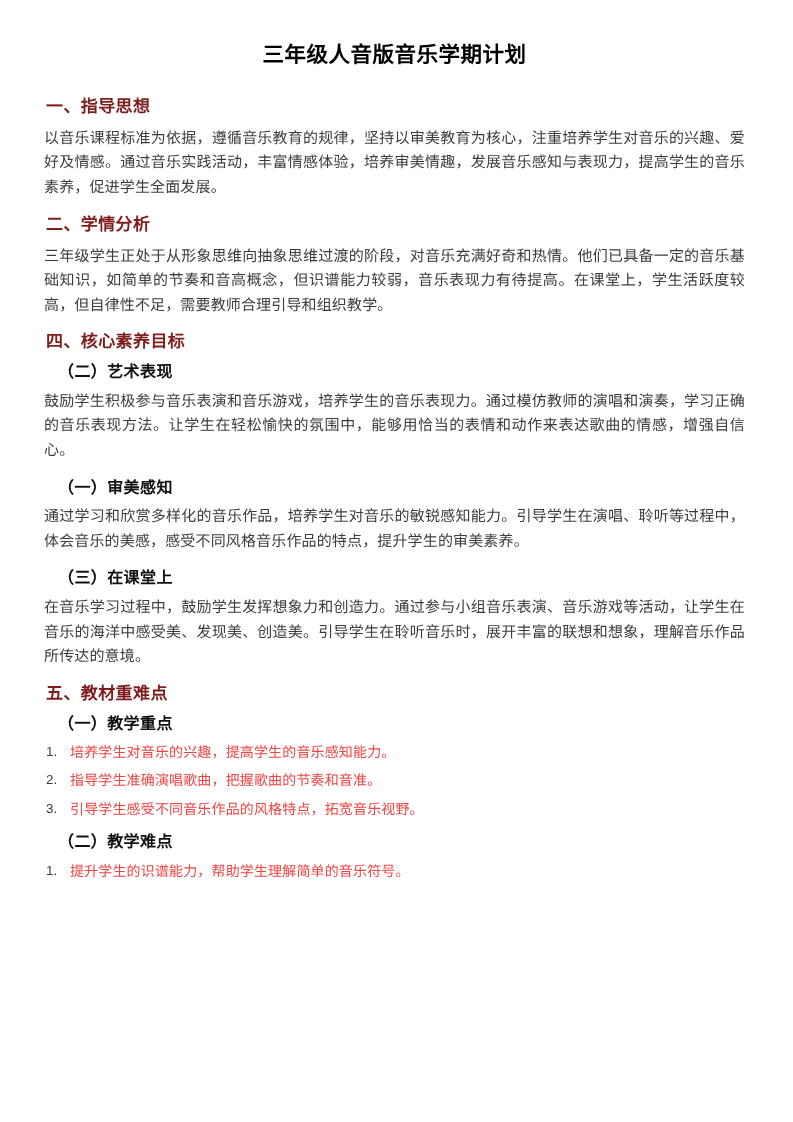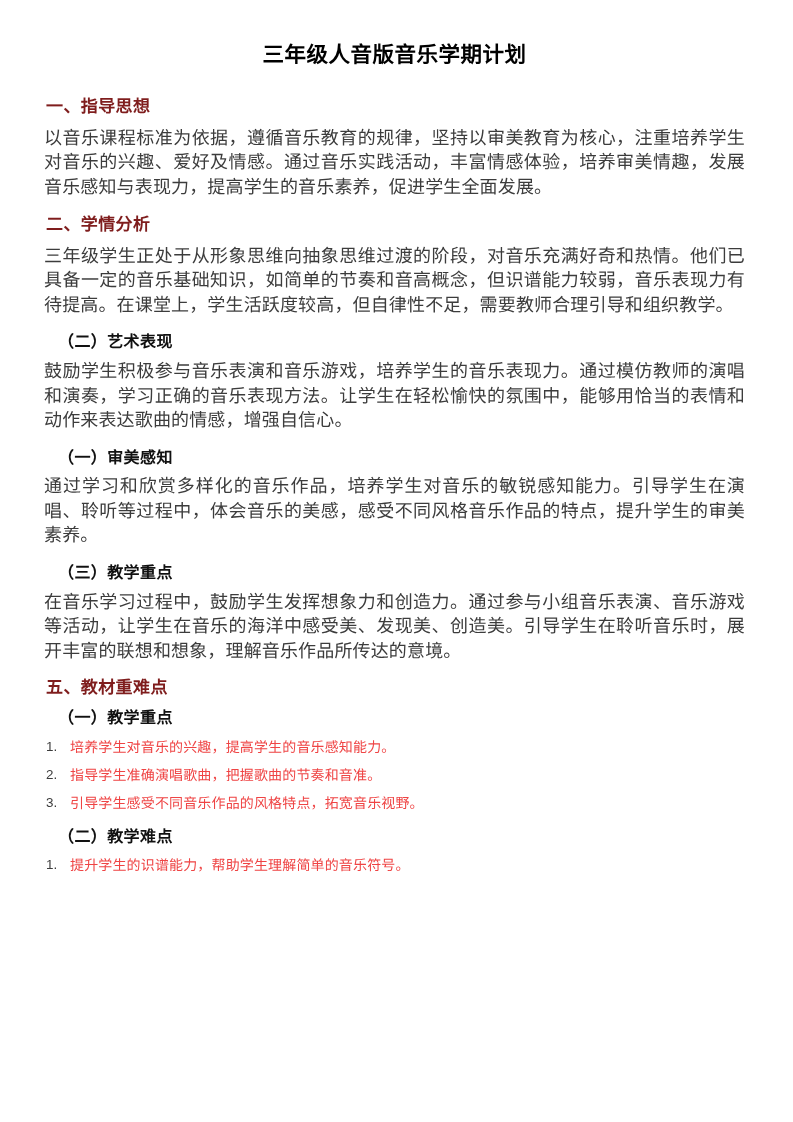--- a/index.html
+++ b/index.html
@@ -44,21 +44,21 @@
   }
   .h3 {
     font-size: 16px;
     font-weight: bold;
     color: #111111;
     margin: 0 0 6px 14px;
     line-height: 1.35;
     letter-spacing: 0.4px;
   }
   .para {
-    font-size: 18px;
+    font-size: 15px;
     color: #3c3c3c;
     line-height: 24.6px;
     margin: 0 0 14px 0;
     text-align: justify;
     text-justify: inter-ideograph;
     letter-spacing: 0.15px;
   }
   .sec {
     margin-bottom: 4px;
   }
@@ -102,30 +102,31 @@
     <div id="sections-root">
         <section class="sec">
           <h2 class="h2">一、指导思想</h2>
           <p class="para">以音乐课程标准为依据，遵循音乐教育的规律，坚持以审美教育为核心，注重培养学生对音乐的兴趣、爱好及情感。通过音乐实践活动，丰富情感体验，培养审美情趣，发展音乐感知与表现力，提高学生的音乐素养，促进学生全面发展。</p>
         </section>
         <section class="sec">
           <h2 class="h2">二、学情分析</h2>
           <p class="para">三年级学生正处于从形象思维向抽象思维过渡的阶段，对音乐充满好奇和热情。他们已具备一定的音乐基础知识，如简单的节奏和音高概念，但识谱能力较弱，音乐表现力有待提高。在课堂上，学生活跃度较高，但自律性不足，需要教师合理引导和组织教学。</p>
         </section>
         <section class="sec">
+          <h2 class="h2">四、核心素养目标</h2>
           <div class="sub">
             <h3 class="h3">（二）艺术表现</h3>
             <p class="para">鼓励学生积极参与音乐表演和音乐游戏，培养学生的音乐表现力。通过模仿教师的演唱和演奏，学习正确的音乐表现方法。让学生在轻松愉快的氛围中，能够用恰当的表情和动作来表达歌曲的情感，增强自信心。</p>
           </div>
           <div class="sub">
             <h3 class="h3">（一）审美感知</h3>
             <p class="para">通过学习和欣赏多样化的音乐作品，培养学生对音乐的敏锐感知能力。引导学生在演唱、聆听等过程中，体会音乐的美感，感受不同风格音乐作品的特点，提升学生的审美素养。</p>
           </div>
           <div class="sub">
-            <h3 class="h3">（三）教学重点</h3>
+            <h3 class="h3">（三）在课堂上</h3>
             <p class="para">在音乐学习过程中，鼓励学生发挥想象力和创造力。通过参与小组音乐表演、音乐游戏等活动，让学生在音乐的海洋中感受美、发现美、创造美。引导学生在聆听音乐时，展开丰富的联想和想象，理解音乐作品所传达的意境。</p>
           </div>
         </section>
         <section class="sec">
           <h2 class="h2">五、教材重难点</h2>
           <div class="sub">
             <h3 class="h3">（一）教学重点</h3>
             <ol class="numlist">
               <li>培养学生对音乐的兴趣，提高学生的音乐感知能力。</li>
               <li>指导学生准确演唱歌曲，把握歌曲的节奏和音准。</li>

